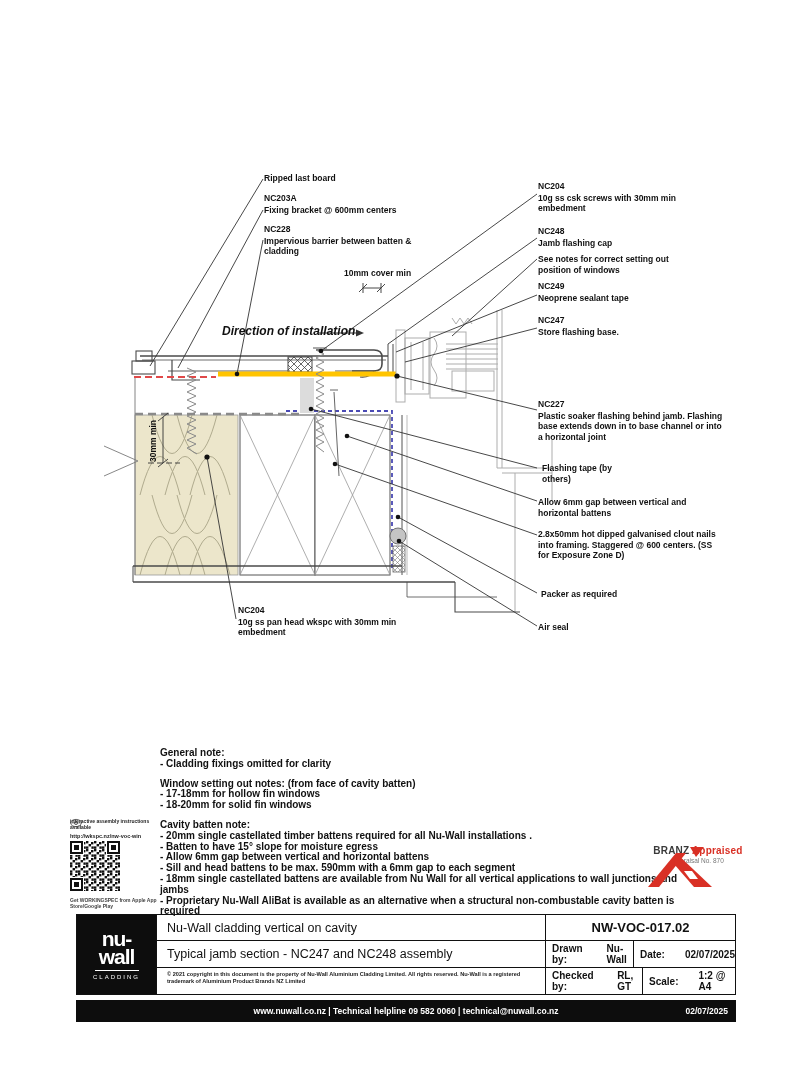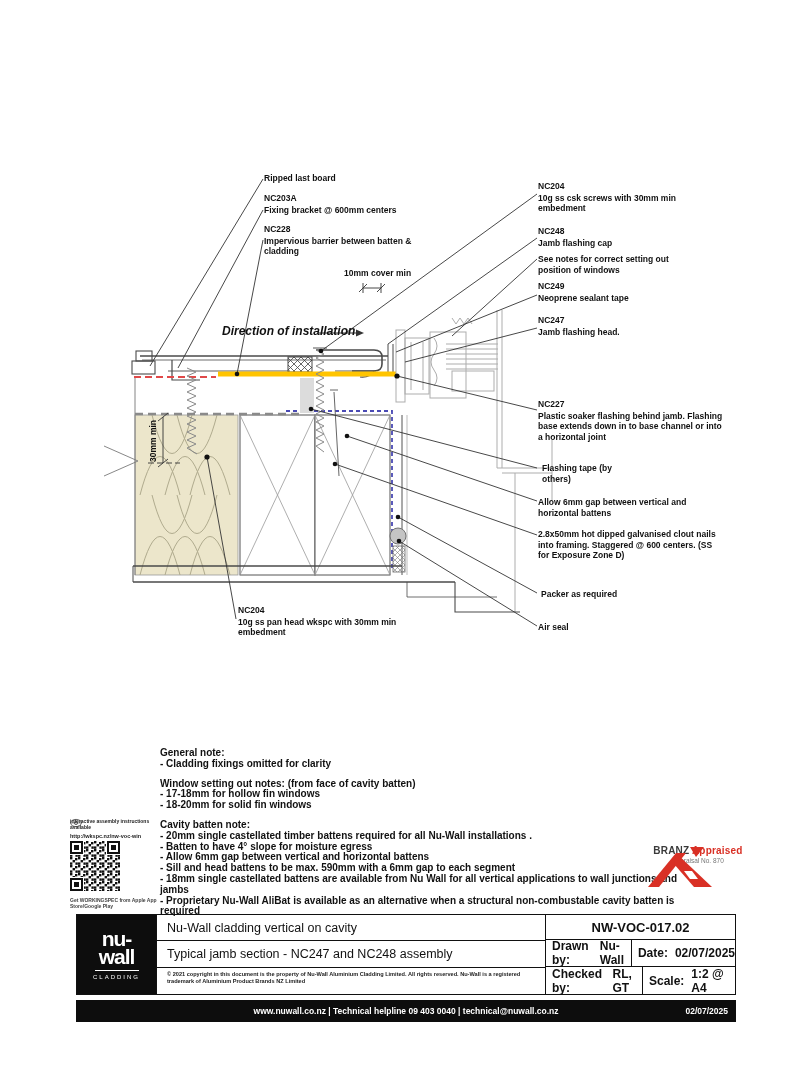--- a/index.html
+++ b/index.html
@@ -36,21 +36,21 @@
   .tb-mid{flex:1;display:flex;flex-direction:column;border-left:1.5px solid #111;border-right:1.5px solid #111;box-sizing:border-box;}
   .tb-title{height:26px;display:flex;align-items:center;padding-left:10px;font-size:12.5px;font-weight:normal;
             border-bottom:1.5px solid #111;box-sizing:border-box;}
   .tb-title2{height:27px;}
   .tb-copy{flex:1;padding:3px 10px 2px 10px;font-size:5.6px;font-weight:bold;line-height:7px;color:#222;box-sizing:border-box;}
   .tb-right{width:189px;display:flex;flex-direction:column;box-sizing:border-box;}
   .tb-dno{height:26px;display:flex;align-items:center;justify-content:center;font-size:13px;font-weight:bold;
           border-bottom:1.5px solid #111;box-sizing:border-box;}
   .tb-row{height:27px;display:flex;border-bottom:1.5px solid #111;box-sizing:border-box;}
   .tb-row:last-child{border-bottom:none;flex:1;}
-  .tb-cell{display:flex;align-items:center;padding-left:6px;font-size:12px;font-weight:bold;box-sizing:border-box;gap:7px;}
+  .tb-cell{display:flex;align-items:center;padding-left:6px;font-size:10px;font-weight:bold;box-sizing:border-box;gap:20px;}
   .tb-cell.c1{width:97px;border-right:1.5px solid #111;}
   .tb-cell.c2{flex:1;}
   
   .footer{position:absolute;left:76px;top:1000px;width:660px;height:22px;background:#0d0d0d;color:#fff;
           display:flex;align-items:center;justify-content:center;font-size:8.5px;font-weight:bold;}
   .footer .date{position:absolute;right:8px;}
 </style>
 </head>
 <body>
 
@@ -251,21 +251,21 @@
     <div>See notes for correct setting out position of windows</div>
     </div>
 
   <div class="co" style="left:538px;top:281px;width:160px">
     <div class="code">NC249</div>
     <div>Neoprene sealant tape</div>
     </div>
 
   <div class="co" style="left:538px;top:315px;width:160px">
     <div class="code">NC247</div>
-    <div>Jamb flashing head.</div>
+    <div>Store flashing base.</div>
     </div>
 
   <div class="co" style="left:538px;top:399px;width:188px">
     <div class="code">NC227</div>
     <div>Plastic soaker flashing behind jamb. Flashing base extends down in to base channel or into a horizontal joint</div>
     </div>
 
   <div class="co" style="left:542px;top:463px;width:80px">
     <div>Flashing tape (by others)</div>
     </div>
@@ -306,21 +306,21 @@
       <div>Window setting out notes: (from face of cavity batten)</div>
       <div>
           <div>- 17-18mm for hollow fin windows</div>
           <div>- 18-20mm for solid fin windows</div>
         </div>
     </div>
     <div class="note-group">
       <div>Cavity batten note:</div>
       <div>
           <div>- 20mm single castellated timber battens required for all Nu-Wall installations .</div>
-          <div>- Batten to have 4° slope for moisture egress</div>
+          <div>- Batten to have 15° slope for moisture egress</div>
           <div>- Allow 6mm gap between vertical and horizontal battens</div>
           <div>- Sill and head battens to be max. 590mm with a 6mm gap to each segment</div>
           <div>- 18mm single castellated battens are available from Nu Wall for all vertical applications to wall junctions and jambs</div>
           <div>- Proprietary Nu-Wall AliBat is available as an alternative when a structural non-combustable cavity batten is required</div>
         </div>
     </div>
   </div>
 
   <div class="qrpanel">
     <div class="qr-cap1">
@@ -407,17 +407,17 @@
         </div>
         <div class="tb-cell c2">
           <span>Scale:</span>
           <span>1:2 @ A4</span>
         </div>
       </div>
     </div>
   </div>
 
   <div class="footer">
-    <span>www.nuwall.co.nz   |   Technical helpline 09 403 0040   |   technical@nuwall.co.nz</span>
+    <span>www.nuwall.co.nz   |   Technical helpline 09 582 0060   |   technical@nuwall.co.nz</span>
     <span class="date">02/07/2025</span>
   </div>
 
 </div>
 
 </body></html>

